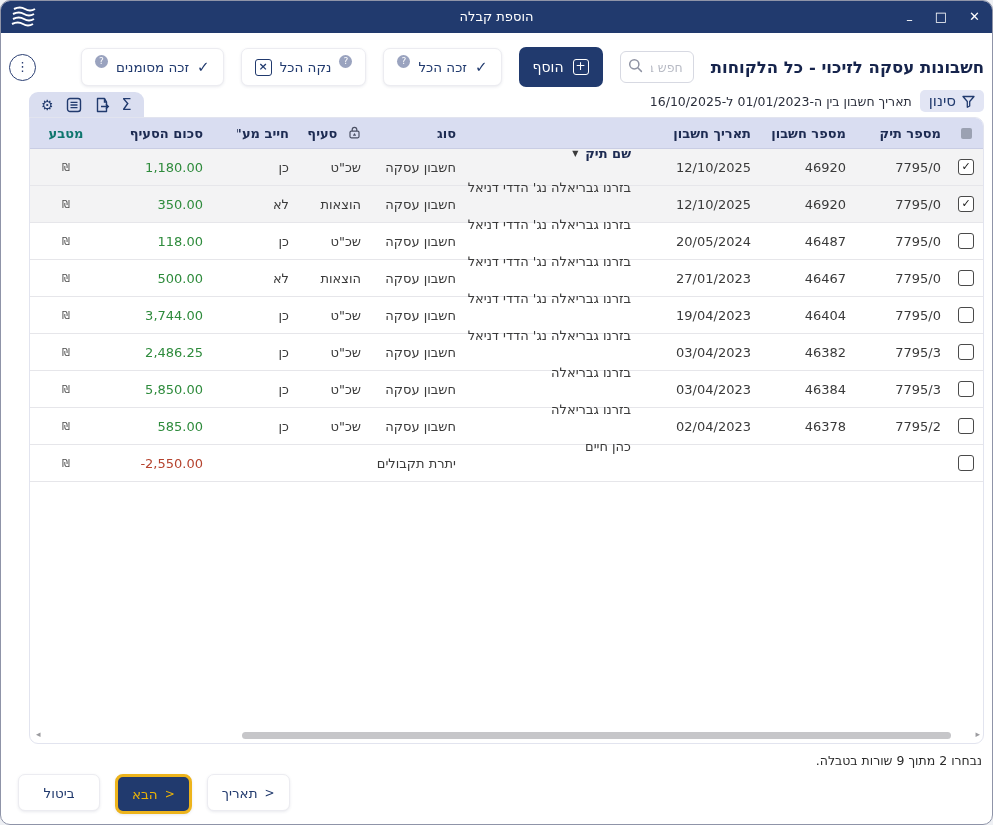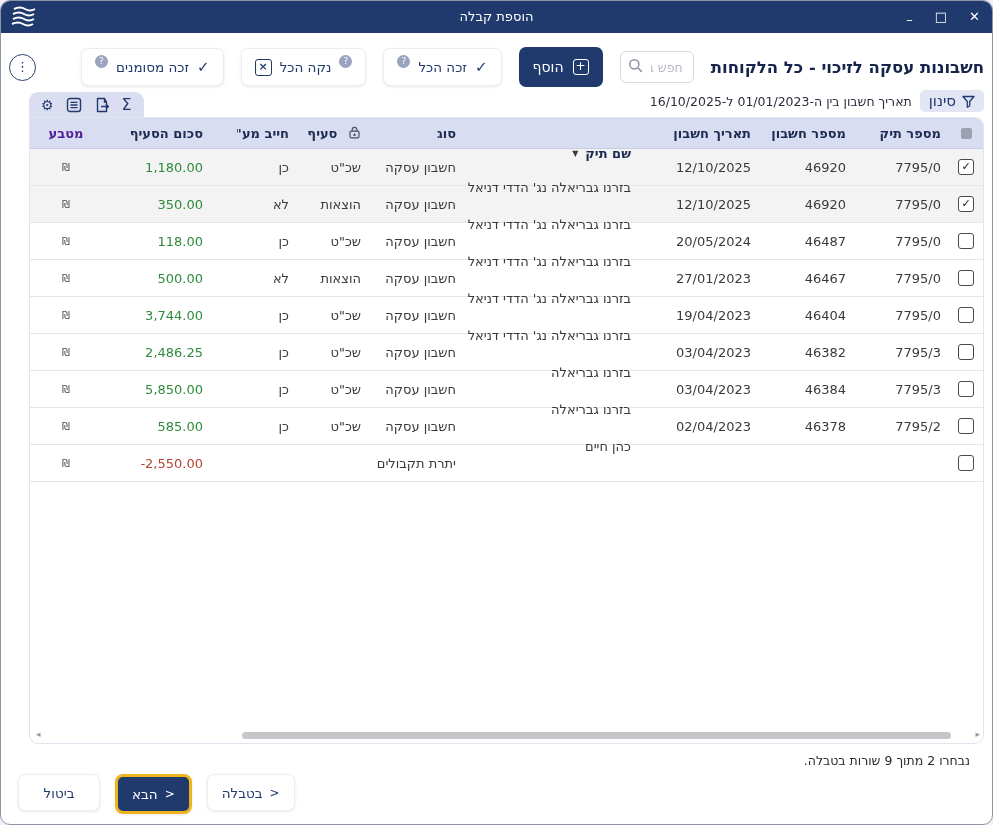--- a/index.html
+++ b/index.html
@@ -114,29 +114,29 @@
   }
   .sort-arrow{font-size:8px;color:#3b3b3b;margin-right:7px;vertical-align:1px;}
   .lock-ic{margin-left:6px;vertical-align:-2px;}
   .hdr-label{vertical-align:middle;}
   
   .hscroll{position:absolute;bottom:3px;left:4px;right:4px;height:9px;}
   .hthumb{position:absolute;left:22%;right:3%;top:1px;height:7px;background:#c6c6c9;border-radius:4px;cursor:pointer;}
   .harrow{position:absolute;top:-2px;font-size:9px;color:#9b9b9f;cursor:pointer;}
   .harrow.l{left:2px;} .harrow.r{right:-1px;}
   
-  .status-line{margin:9px 22px 0 0;text-align:right;font-size:12.5px;color:#2b2b2b;}
+  .status-line{margin:9px 10px 0 0;text-align:right;font-size:12.5px;color:#2b2b2b;}
   .footer-btns{display:flex;direction:ltr;gap:15px;margin:6px 0 0 17px;}
   .fbtn{
     display:flex;direction:ltr;align-items:center;justify-content:center;gap:7px;background:#fff;
     border:1px solid #ececf1;border-radius:7px;height:37px;min-width:82px;font-size:13.5px;color:#213a6e;
     box-shadow:0 1px 3px rgba(40,50,90,.10);cursor:pointer;font-family:inherit;padding:0 14px;box-sizing:border-box;
   }
   .fbtn.primary{
-    background:#213a6e;color:#ffffff;border:3px solid #edb41c;border-radius:8px;height:40px;min-width:76px;
+    background:#213a6e;color:#eab308;border:3px solid #edb41c;border-radius:8px;height:40px;min-width:76px;
   }
   .chev{font-size:12px;}
 </style>
 </head>
 <body>
 
 <div class="window">
 
   <div class="titlebar">
     <svg class="logo" viewBox="0 0 28 24">
@@ -234,21 +234,21 @@
       <div class="cell c-sect">
         <svg class="lock-ic" width="13" height="13" viewBox="0 0 13 13">
           <rect x="2" y="5.2" width="9" height="6.6" rx="1.2" fill="none" stroke="#4a4f63" stroke-width="1.2"></rect>
           <path d="M4.2 5 V3.6 a2.3 2.3 0 0 1 4.6 0 V5" fill="none" stroke="#4a4f63" stroke-width="1.2"></path>
           <path d="M6.5 7 l1.7 2.8 h-3.4 z" fill="#4a4f63"></path>
         </svg>
         <span class="hdr-label">סעיף</span>
       </div>
       <div class="cell c-vat"><span class="hdr-label">חייב מע"מ</span></div>
       <div class="cell c-amt" style="direction:rtl;"><span class="hdr-label">סכום הסעיף</span></div>
-      <div class="cell c-cur" style="font-size:13px;color:#4c1d95;"><span class="hdr-label">מטבע</span></div>
+      <div class="cell c-cur" style="font-size:13px;color:#0f766e;"><span class="hdr-label">מטבע</span></div>
     </div>
 
     <div id="rows">
   <div class="trow selected">
     <div class="cell c-select">
             <span class="cb checked">✓</span>
           </div>
     <div class="cell c-case num">7795/0</div>
     <div class="cell c-acct num">46920</div>
     <div class="cell c-date num">12/10/2025</div>
@@ -392,18 +392,18 @@
 
   <div class="footer-btns">
     <button class="fbtn">
       <span>ביטול</span>
     </button>
     <button class="fbtn primary">
       <span>הבא</span>
       <span class="chev">&gt;</span>
     </button>
     <button class="fbtn">
-      <span>בטבלה</span>
+      <span>תאריך</span>
       <span class="chev">&gt;</span>
     </button>
   </div>
 
 </div>
 
 </body></html>

